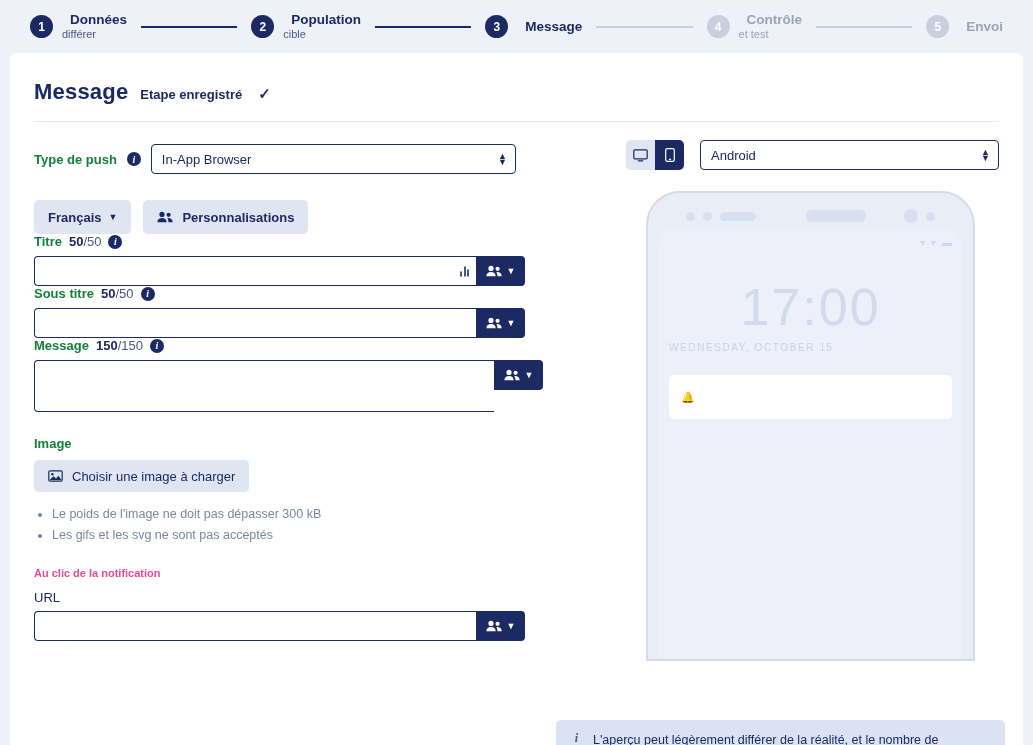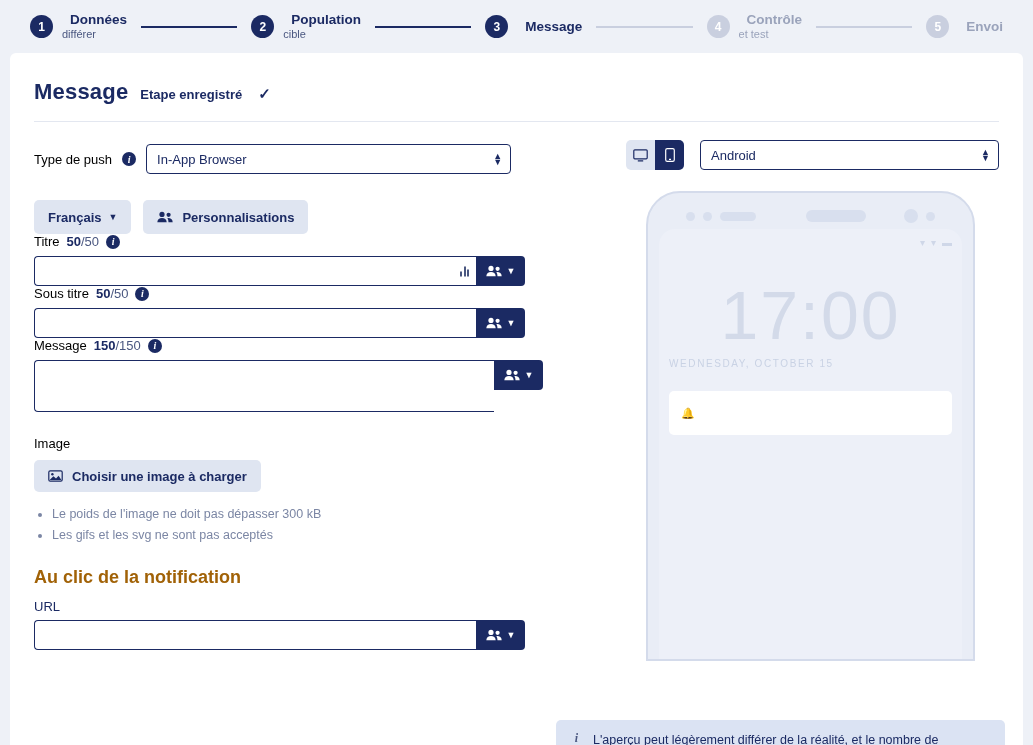--- a/index.html
+++ b/index.html
@@ -100,22 +100,22 @@
   }
 
   .columns { display: flex; }
   .col-left { width: 576px; padding-top: 22px; }
   .col-right { flex: 1; padding-top: 18px; padding-left: 24px; }
 
   
   .row-inline { display: flex; align-items: center; gap: 10px; }
   .field-label {
     font-size: 13px;
-    font-weight: normal;
-    color: #000000;
+    font-weight: bold;
+    color: #15803d;
   }
   .info-i {
     display: inline-flex;
     align-items: center;
     justify-content: center;
     width: 14px; height: 14px;
     border-radius: 50%;
     background: #1b2a63;
     color: #ffffff;
     font-size: 10px;
@@ -264,39 +264,39 @@
   }
 
   .btn-image {
     margin-top: 9px;
     height: 32px;
     background: #dfe5f1;
     border: none;
     border-radius: 5px;
     color: #1b2a63;
     font-size: 13px;
-    font-weight: bold;
+    font-weight: normal;
     padding: 0 14px;
     display: inline-flex;
     align-items: center;
     gap: 9px;
     cursor: pointer;
   }
   ul.notes {
     margin: 12px 0 0 0;
     padding-left: 18px;
     color: #7b86a4;
     font-size: 12.5px;
     line-height: 1.65;
   }
   .section-head {
     margin-top: 22px;
-    font-size: 18px;
-    font-weight: bold;
-    color: #a16207;
+    font-size: 11px;
+    font-weight: bold;
+    color: #ec4899;
   }
   .url-label {
     margin-top: 11px;
     margin-bottom: 6px;
     font-size: 13px;
     color: #1b2a63;
   }
 
   
   .preview-toolbar {
@@ -368,21 +368,21 @@
     display: flex;
     justify-content: flex-end;
     gap: 6px;
     color: #cfd7e8;
     font-size: 10px;
     height: 14px;
   }
   .clock {
     margin-top: 30px;
     text-align: center;
-    font-size: 68px;
+    font-size: 52px;
     color: #d3dae9;
     letter-spacing: 2px;
     font-weight: normal;
     line-height: 1;
   }
   .date {
     margin-top: 9px;
     text-align: left;
     font-size: 10px;
     letter-spacing: 1.6px;

